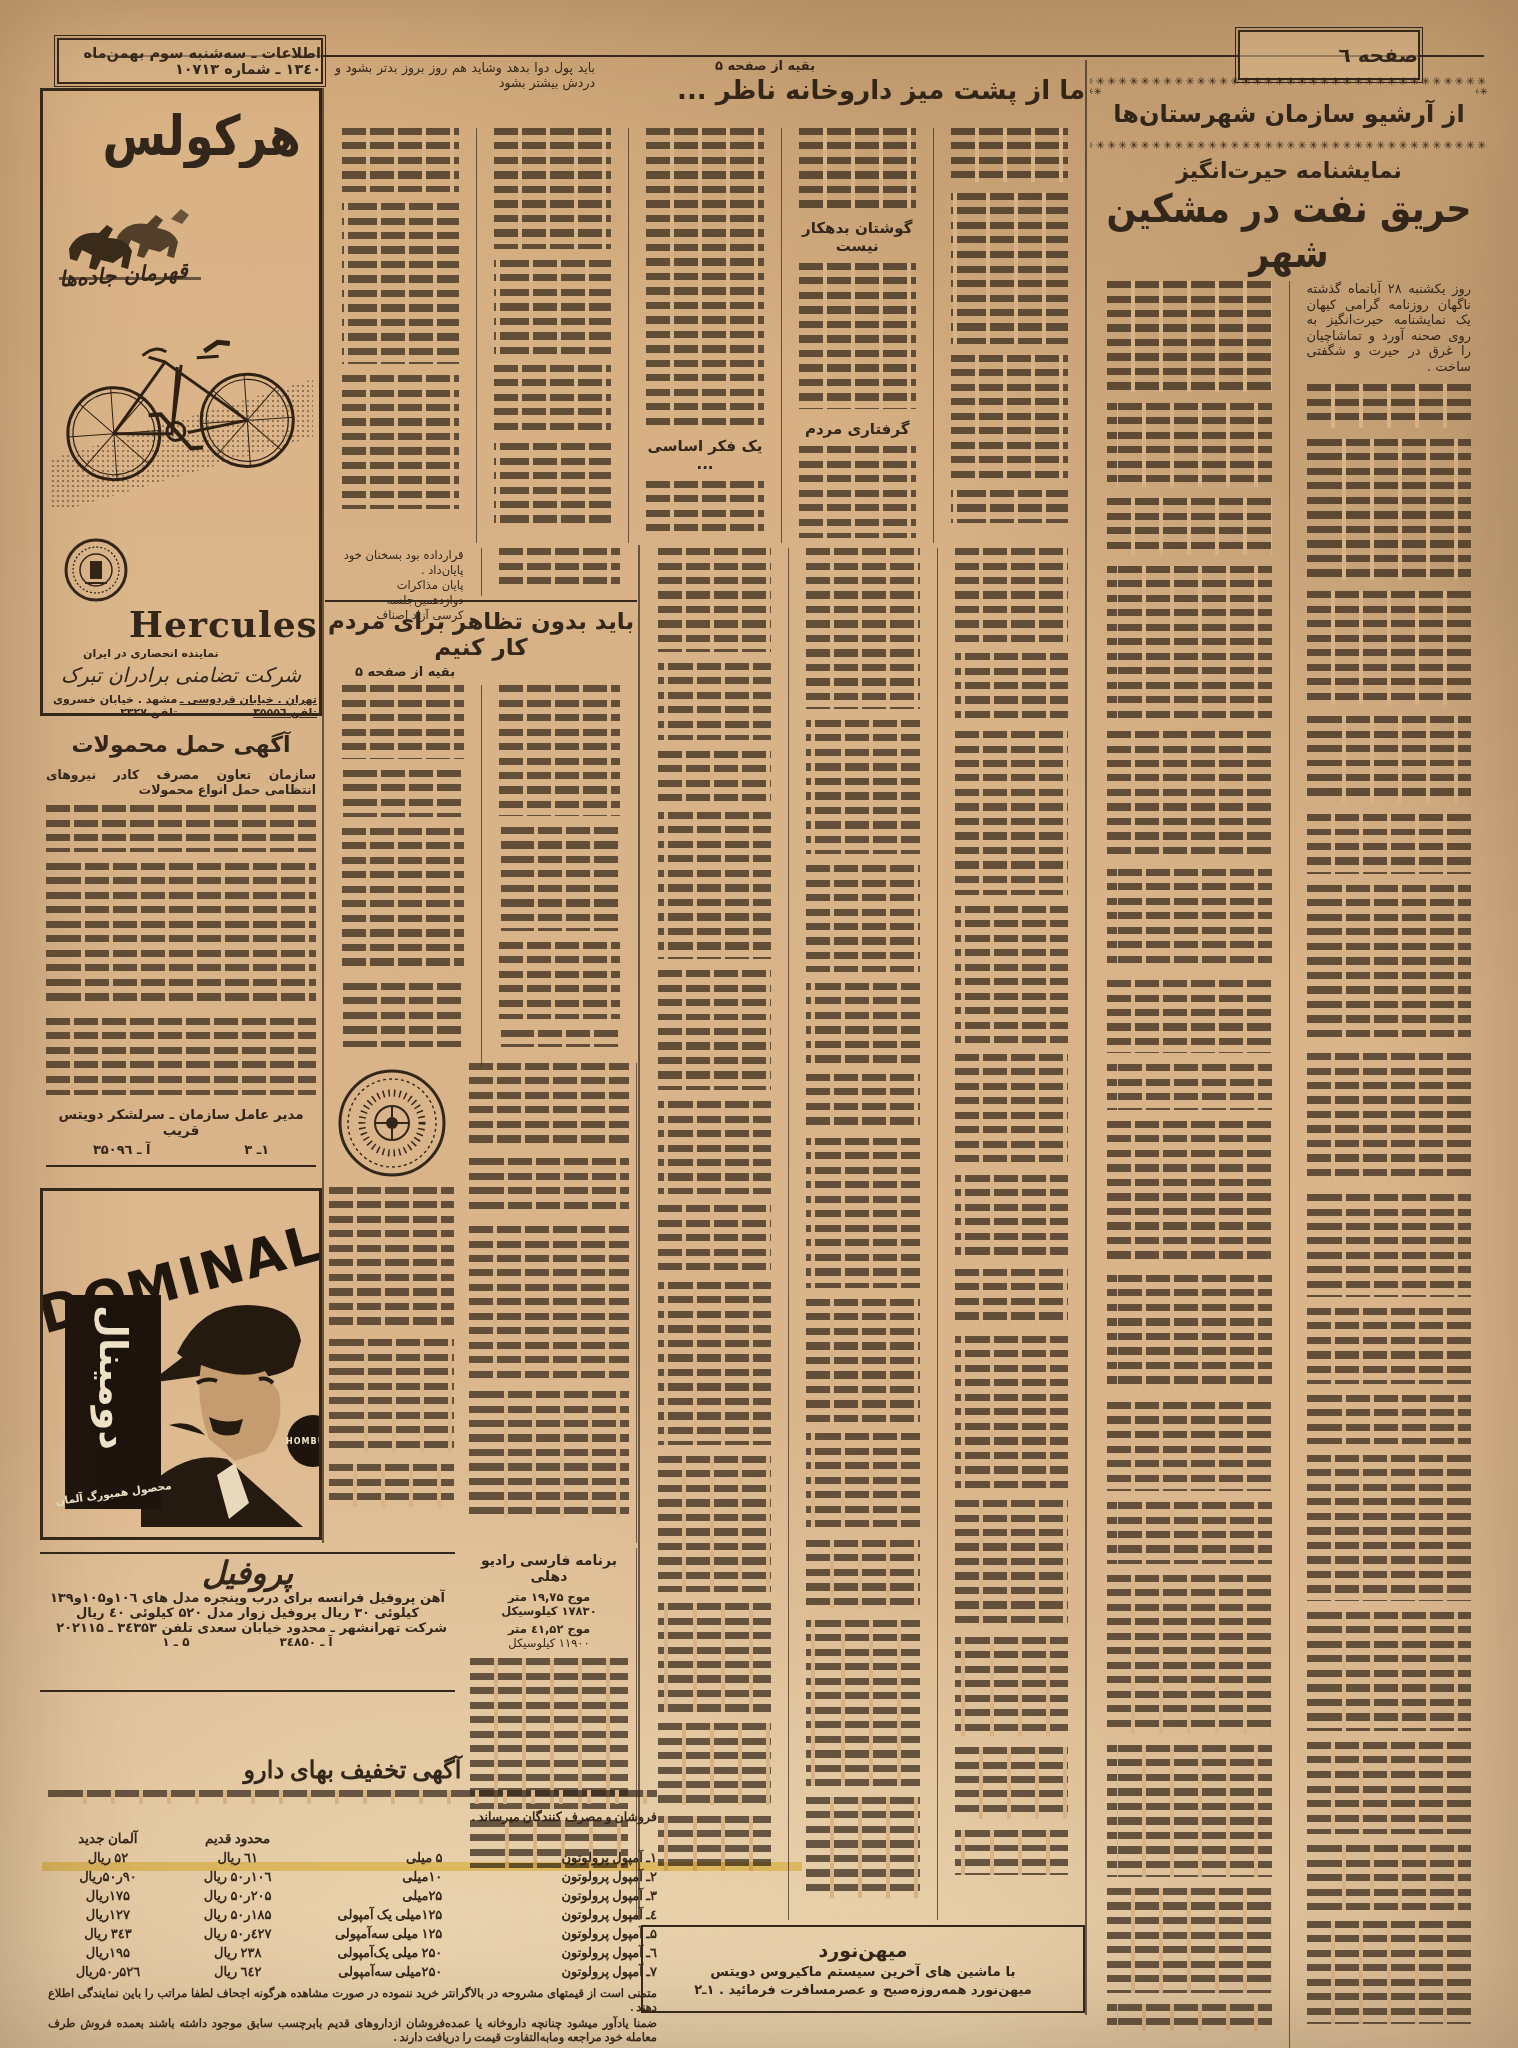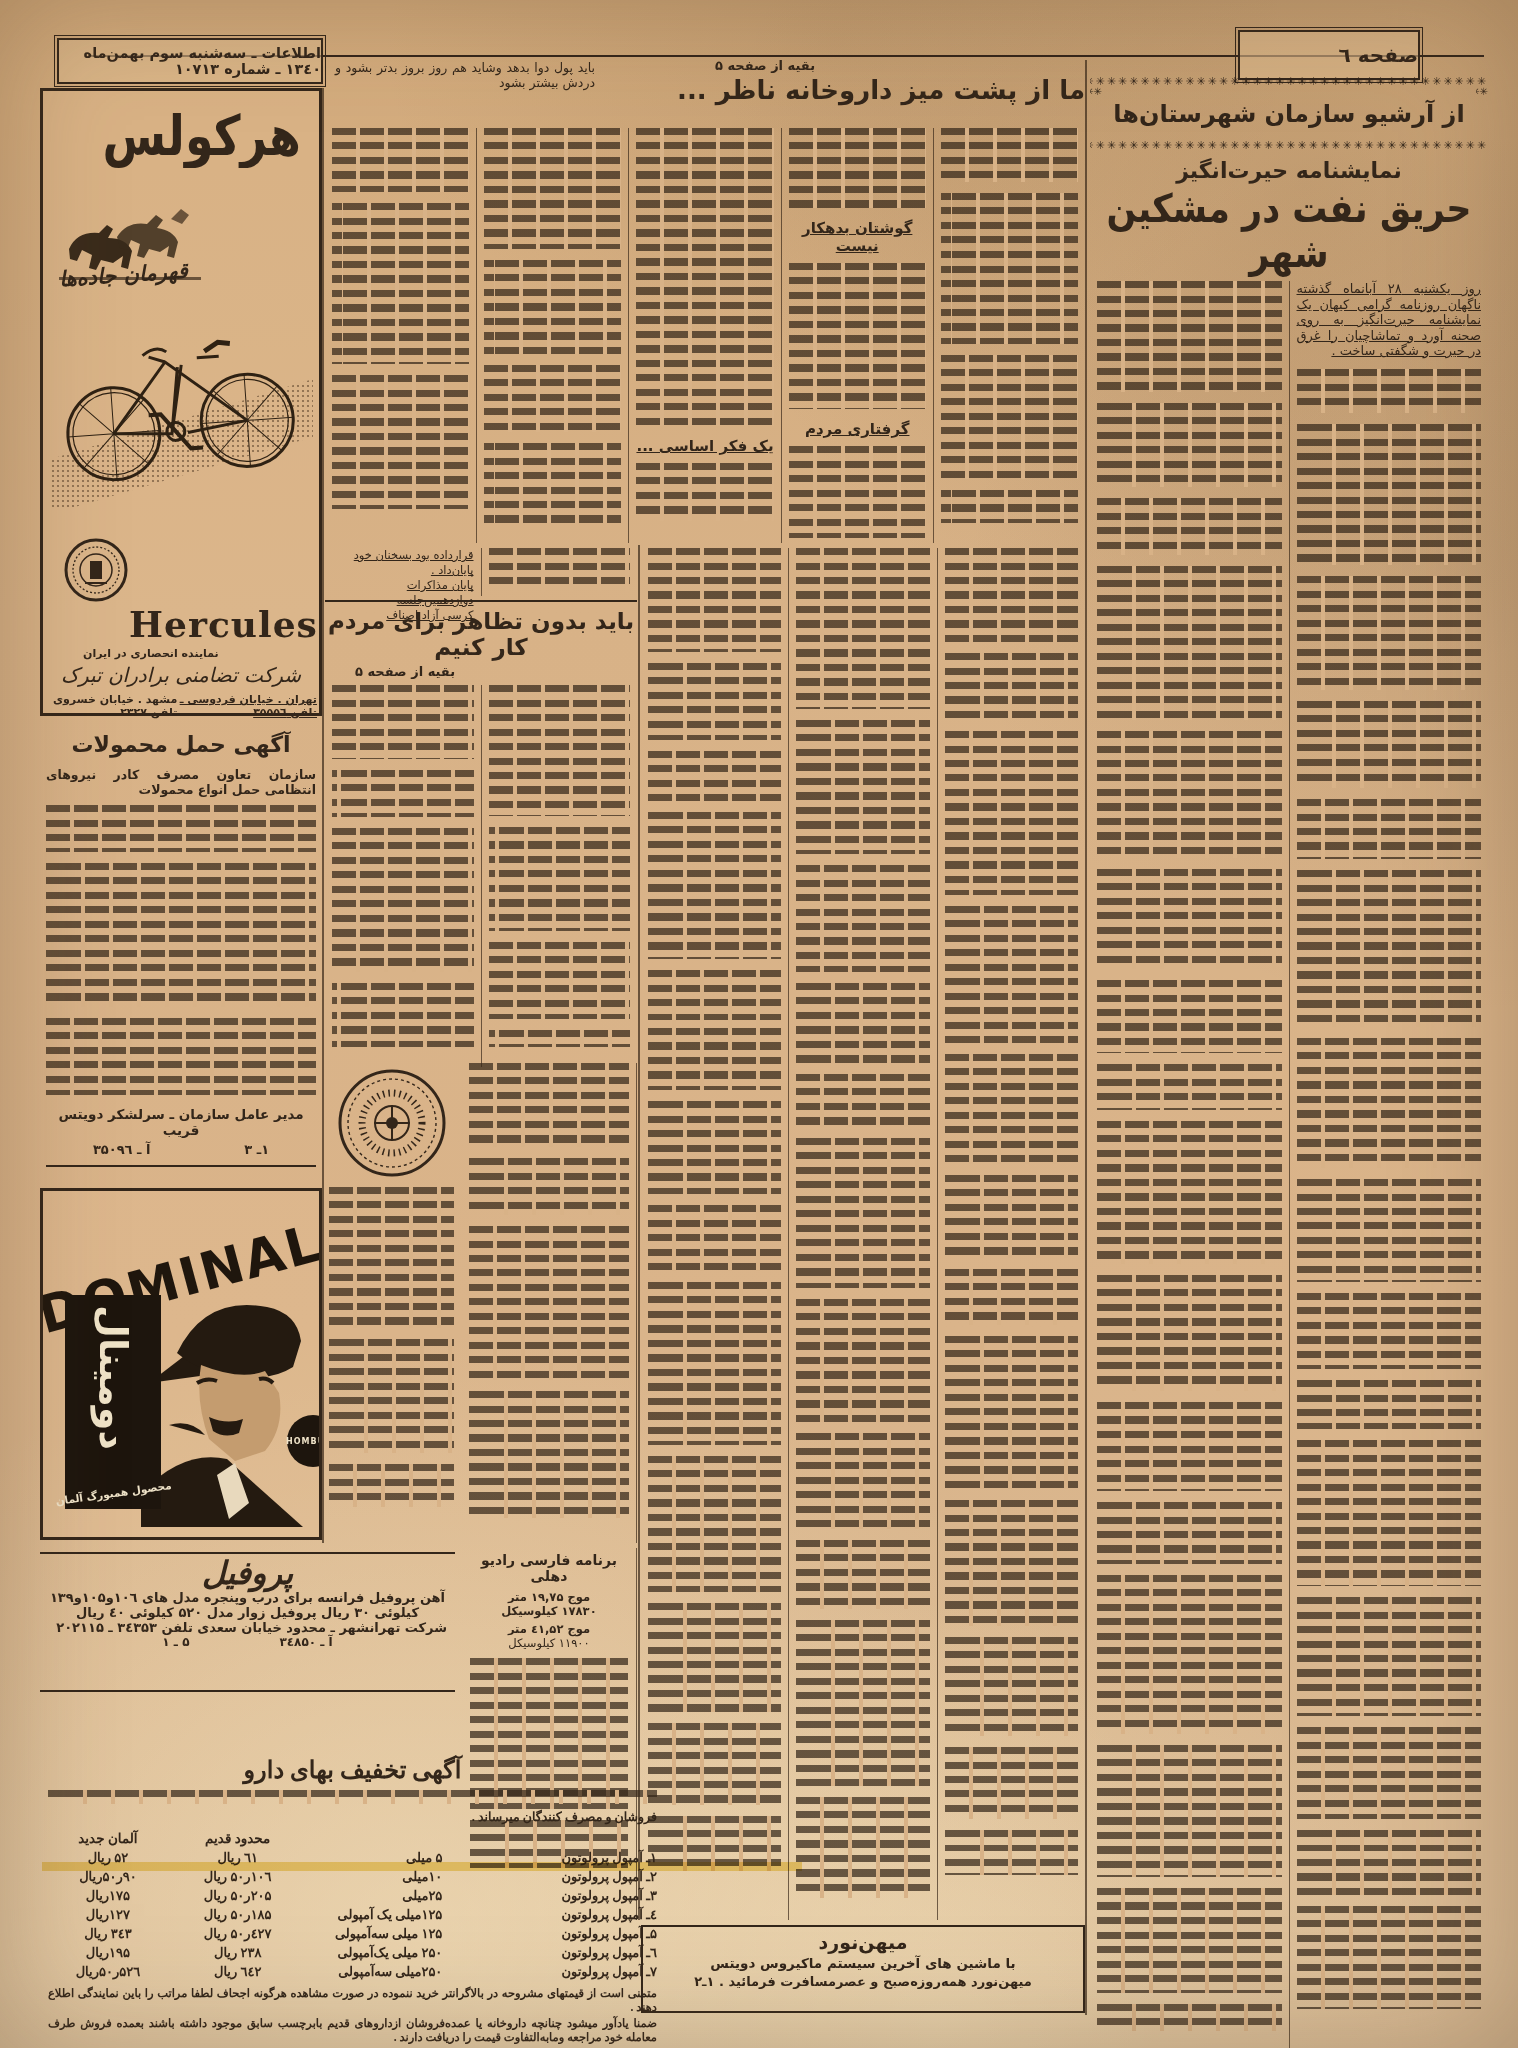--- a/index.html
+++ b/index.html
@@ -26,21 +26,21 @@
   .hbox{border:2.5px solid var(--ink);outline:1px solid var(--ink);outline-offset:2px;
     display:flex;align-items:center;justify-content:flex-start;background:rgba(222,187,142,.6);
     font-weight:700;}
   
   .gk{position:relative;margin-bottom:11px;
     background:repeating-linear-gradient(180deg,var(--ink2) 0 7px,transparent 7px 14.5px);}
   .gk::after{content:"";position:absolute;inset:0;
     background:repeating-linear-gradient(90deg,transparent 0 24px,var(--paper) 24px 28px);}
   .gk:nth-child(even)::after{background-position:11px 0;}
   .cols{display:flex;align-items:stretch;}
-  .col{flex:1;padding:0 7px;min-width:0;text-decoration:underline;}
+  .col{flex:1;padding:0 17px;min-width:0;}
   .cols>.col:not(:last-child){border-left:1.5px solid var(--rule);}
   .sub{font-size:15px;font-weight:900;text-align:center;margin:4px 0 8px;}
   .lead{font-size:13px;line-height:15.5px;text-align:justify;margin:0 0 10px;font-weight:500;}
   .tinytag{font-size:13px;font-weight:900;}
   .adbox{border:3px solid var(--ink);background:rgba(225,190,146,.35);}
   .ctr{text-align:center;}
   .starframe{position:relative;overflow:hidden;padding:16px 12px 14px;text-align:center;}
   .starframe::before,.starframe::after{content:"✳✳✳✳✳✳✳✳✳✳✳✳✳✳✳✳✳✳✳✳✳✳✳✳✳✳✳✳✳✳✳✳✳✳✳✳✳✳✳✳";
     position:absolute;left:0;right:0;font-size:11px;letter-spacing:2px;line-height:10px;
     white-space:nowrap;color:var(--ink);}
@@ -288,21 +288,21 @@
             <div class="gk" style="height: 163px;"></div>
             <div class="gk" style="height: 136px;"></div>
             <div class="gk" style="height: 109px;"></div>
             <div class="gk" style="height: 82px;"></div>
             <div class="gk" style="height: 55px;"></div>
           </div>
         </div>
     </div>
   </section>
 
-  <section class="b" style="left:641px;top:1925px;width:444px;height:88px;border:2.5px solid var(--ink);box-sizing:border-box;padding:4px 10px;">
+  <section class="b" style="left:641px;top:1925px;width:444px;height:88px;border:2.5px solid var(--ink);box-sizing:border-box;padding:12px 10px;">
     <h3 class="ctr" style="font-size:19px;font-weight:900;">میهن‌نورد</h3>
     <div class="ctr" style="font-size:13.5px;font-weight:700;margin-top:2px;">با ماشین های آخرین سیستم ماکیروس دویتس</div>
     <div class="ctr" style="font-size:13px;font-weight:700;margin-top:3px;">میهن‌نورد همه‌روزه‌صبح و عصرمسافرت فرمائید . ۱ـ۲</div>
   </section>
 
   <section class="b adbox" style="left:40px;top:88px;width:282px;height:628px;box-sizing:border-box;">
     <div style="font-size:46px;font-weight:900;text-align:right;padding:16px 18px 0;transform:scaleY(1.2);letter-spacing:1px;">هرکولس</div>
     <svg width="158" height="92" viewBox="0 0 158 92" class="b" style="left:8px;top:108px;">
       <g fill="#3a2b1b">
         <path d="M18 50q8-18 30-16l8-8 6 4-5 9q18 0 24 13l-4 18-7-2 2-11-10 7-12-3-5 10-7-2 3-13-10-5-5 11-7-2z"></path>

